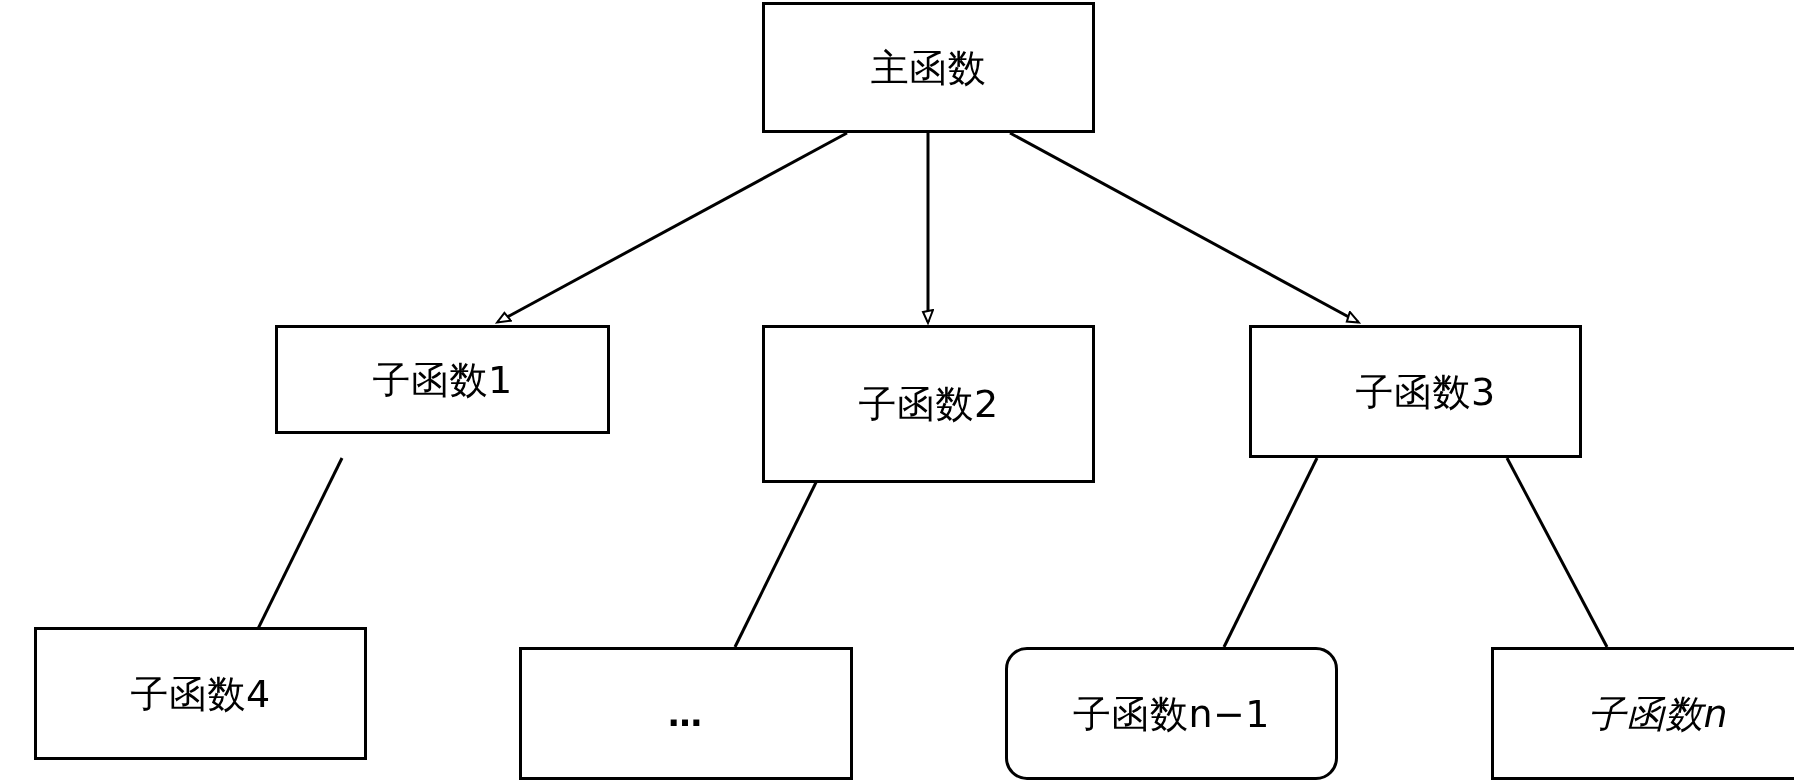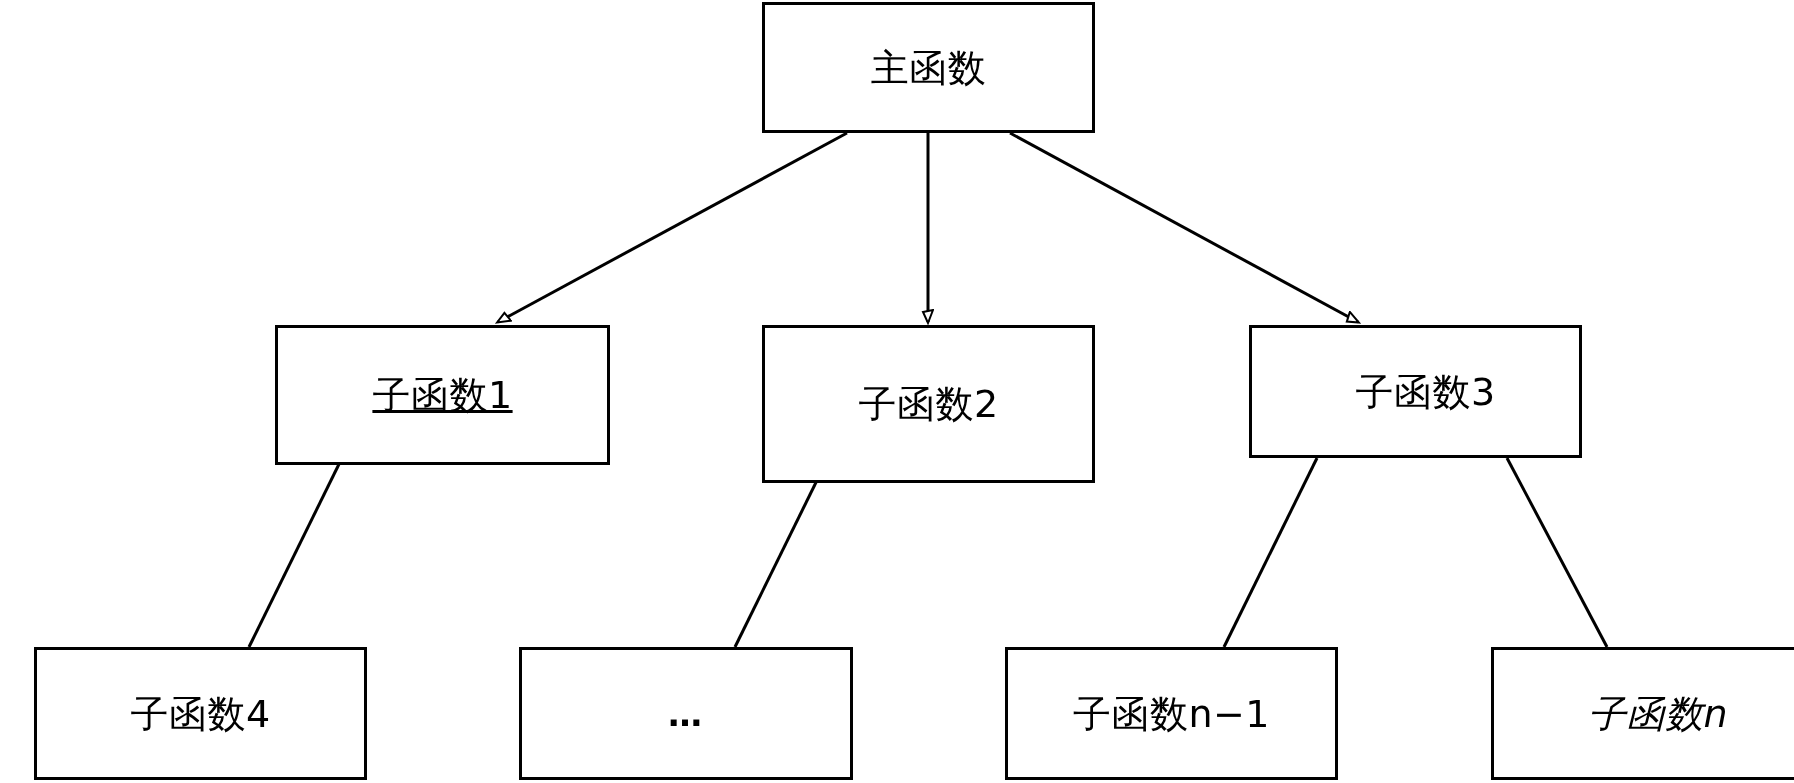--- a/index.html
+++ b/index.html
@@ -67,36 +67,36 @@
         <line x1="796" y1="458" x2="703" y2="647" stroke="#000000" stroke-width="3"></line>
         <line x1="1285" y1="458" x2="1192" y2="647" stroke="#000000" stroke-width="3"></line>
         <line x1="1475" y1="458" x2="1575" y2="647" stroke="#000000" stroke-width="3"></line>
       </g>
   </svg>
 
   <div class="node" style="left: 730px; top: 2px; width: 333px; height: 131px; border-color: rgb(0, 0, 0);">
     <span class="node-label">主函数</span>
   </div>
 
-  <div class="node" style="left: 243px; top: 325px; width: 335px; height: 140px; border-color: rgb(0, 0, 0); text-decoration: underline;">
+  <div class="node" style="left: 243px; top: 325px; width: 335px; height: 109px; border-color: rgb(0, 0, 0);">
     <span class="node-label">子函数1</span>
   </div>
   <div class="node" style="left: 730px; top: 325px; width: 333px; height: 158px; border-color: rgb(0, 0, 0);">
     <span class="node-label">子函数2</span>
   </div>
   <div class="node" style="left: 1217px; top: 325px; width: 333px; height: 133px; border-color: rgb(0, 0, 0); padding-left: 20px;">
     <span class="node-label">子函数3</span>
   </div>
 
-  <div class="node" style="left: 2px; top: 647px; width: 333px; height: 133px; border-color: rgb(0, 0, 0);">
+  <div class="node" style="left: 2px; top: 627px; width: 333px; height: 133px; border-color: rgb(0, 0, 0);">
     <span class="node-label">子函数4</span>
   </div>
   <div class="node" style="left: 487px; top: 647px; width: 334px; height: 133px; border-color: rgb(0, 0, 0);">
     <span class="node-label ellipsis">…</span>
   </div>
-  <div class="node" style="left: 973px; top: 647px; width: 333px; height: 133px; border-color: rgb(0, 0, 0);">
+  <div class="node" style="left: 973px; top: 647px; width: 333px; height: 133px; border-color: rgb(0, 0, 0); border-radius: 22px;">
     <span class="node-label">子函数n−1</span>
   </div>
   <div class="node" style="left: 1459px; top: 647px; width: 334px; height: 133px; border-color: rgb(0, 0, 0); font-style: italic;">
     <span class="node-label">子函数n</span>
   </div>
 
 </div>
 
 </body></html>

